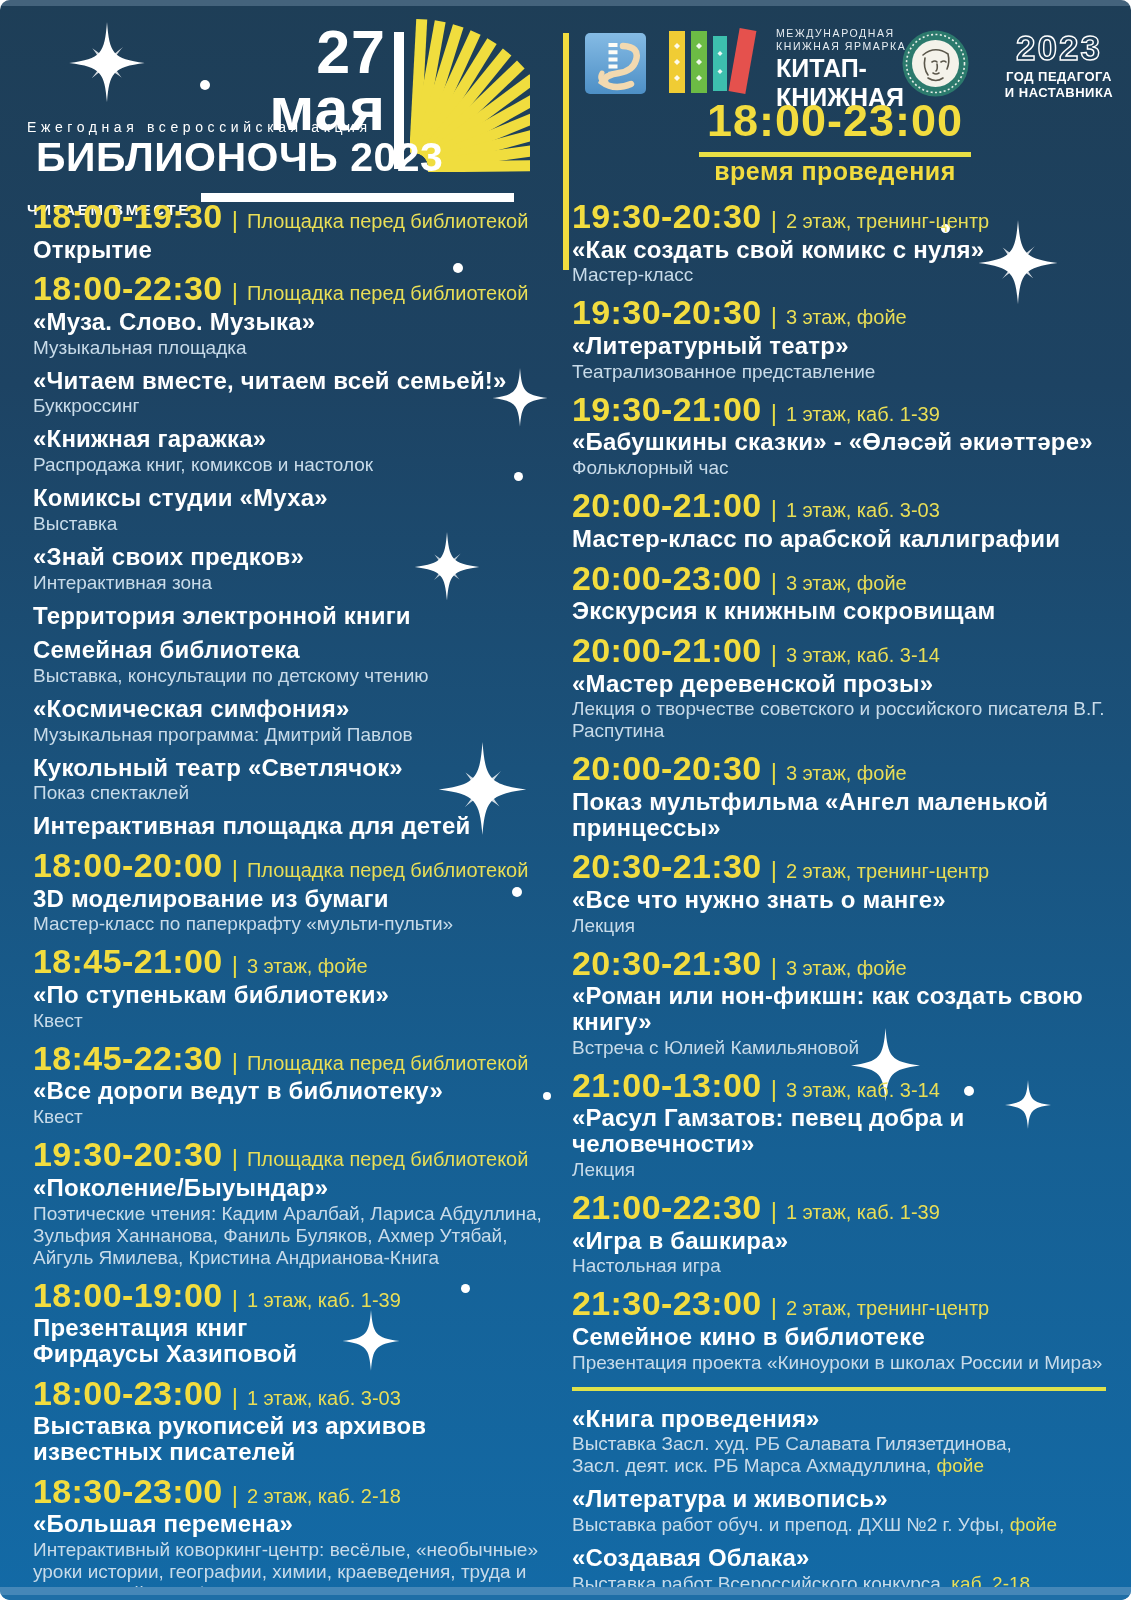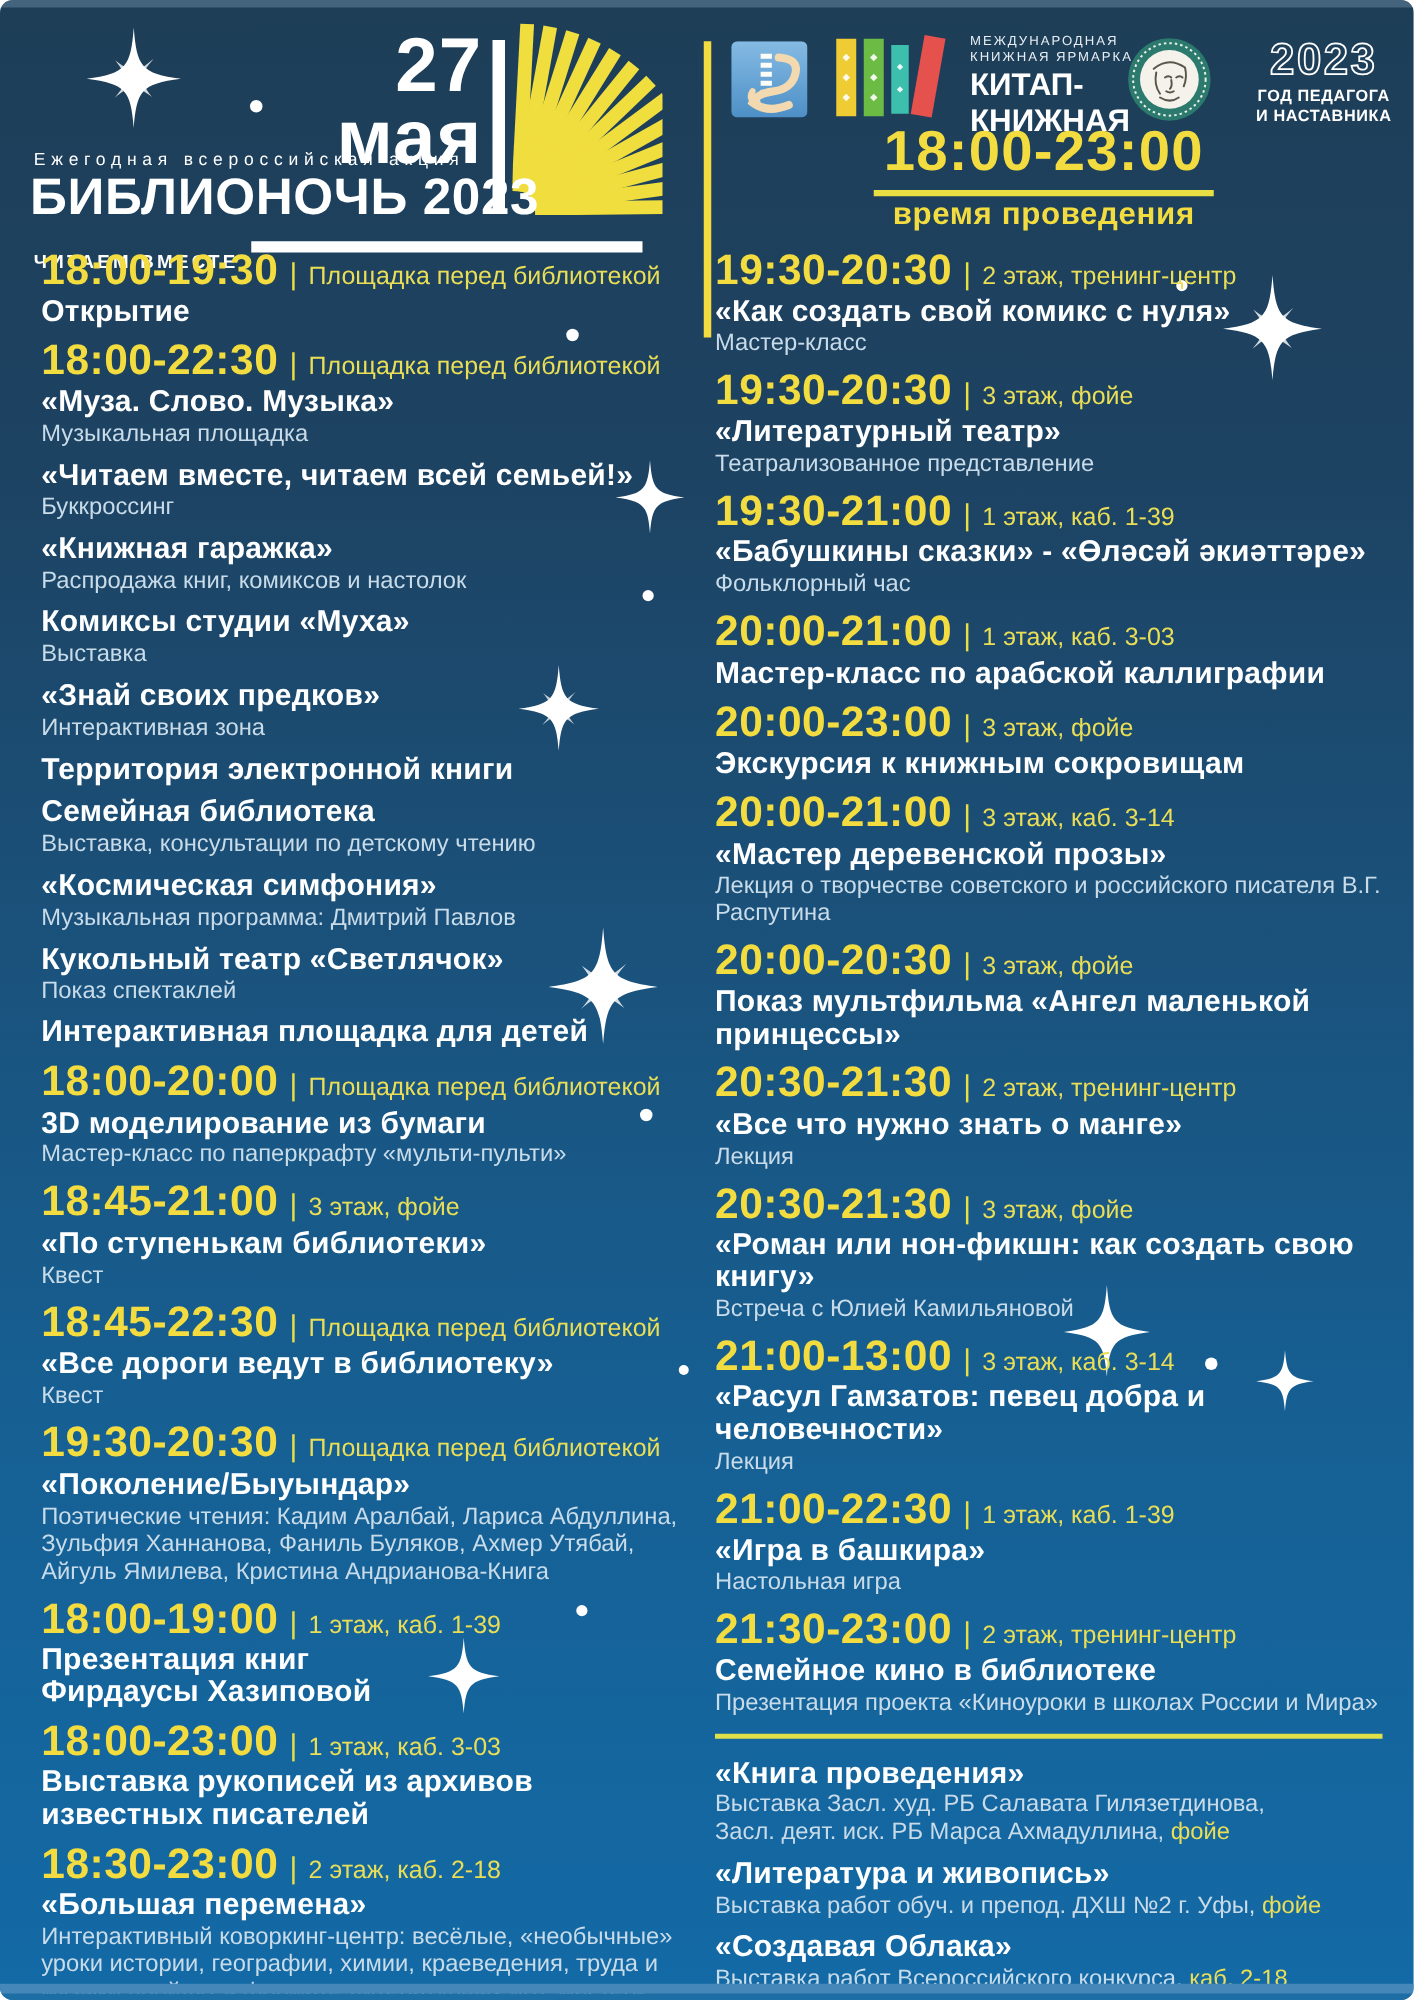--- a/index.html
+++ b/index.html
@@ -14,21 +14,21 @@
   .star{position:absolute;}
   .star svg{display:block;width:100%;height:100%;}
   .dot{position:absolute;border-radius:50%;background:#fff;}
 
   
   .date{position:absolute;top:24px;left:168px;width:218px;text-align:right;
     color:#fff;font-weight:800;font-size:61px;line-height:.94;letter-spacing:1px;}
   .white-vbar{position:absolute;left:394px;top:32px;width:10px;height:137px;background:#fff;}
   .fan{position:absolute;left:410px;top:16px;width:120px;height:156px;}
   .action-label{position:absolute;left:27px;top:119px;color:#fff;font-size:14px;letter-spacing:4.6px;white-space:nowrap;}
-  .main-title{position:absolute;left:24px;top:134px;margin:0;color:#fff;font-size:41px;font-weight:800;letter-spacing:.5px;white-space:nowrap;}
+  .main-title{position:absolute;left:36px;top:134px;margin:0;color:#fff;font-size:41px;font-weight:800;letter-spacing:.5px;white-space:nowrap;}
   .subtitle-row{position:absolute;left:27px;top:177px;width:487px;display:flex;align-items:center;gap:10px;}
   .subtitle-row .sub{color:#fff;font-size:15px;font-weight:700;letter-spacing:2.6px;white-space:nowrap;margin-top:24px;}
   .subtitle-row .bar{flex:1;height:9px;background:#fff;}
 
   
   .yellow-vline{position:absolute;left:563px;top:33px;width:6px;height:237px;background:#f2dc3f;}
   .logo-lib{position:absolute;left:585px;top:33px;width:61px;height:61px;}
   .logo-kitap{position:absolute;left:668px;top:27px;display:flex;gap:12px;}
   .kitap-books{width:96px;height:70px;}
   .kitap-text .small{color:#e8eef3;font-size:10.5px;letter-spacing:1.6px;line-height:1.25;white-space:nowrap;}

